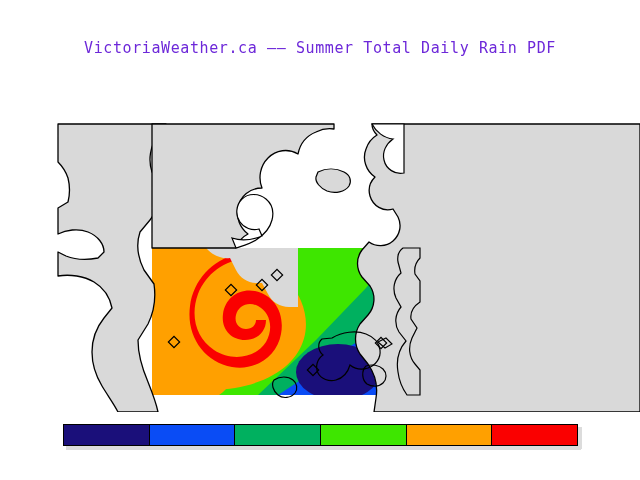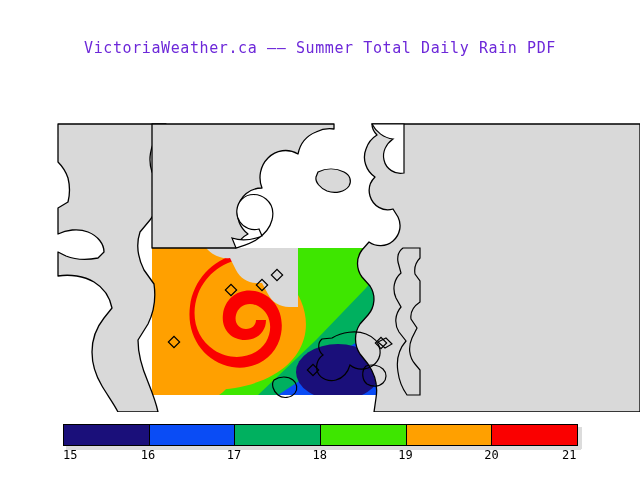--- a/index.html
+++ b/index.html
@@ -529,25 +529,16 @@
 
     <div id="colorbar">
       <div class="swatch" style="background: rgb(26, 15, 122);"></div>
       <div class="swatch" style="background: rgb(10, 76, 245);"></div>
       <div class="swatch" style="background: rgb(0, 176, 95);"></div>
       <div class="swatch" style="background: rgb(62, 230, 0);"></div>
       <div class="swatch" style="background: rgb(255, 160, 0);"></div>
       <div class="swatch" style="background: rgb(250, 0, 0);"></div>
     </div>
 
-    <div id="ticks">
-      <span class="tick" style="left: 0px;">15</span>
-      <span class="tick" style="left: 77.8333px;">16</span>
-      <span class="tick" style="left: 163.667px;">17</span>
-      <span class="tick" style="left: 249.5px;">18</span>
-      <span class="tick" style="left: 335.333px;">19</span>
-      <span class="tick" style="left: 421.167px;">20</span>
-      <span class="tick" style="left: 499px;">21</span>
-    </div>
 
   </div>
 
 </div>
 
 </body></html>

